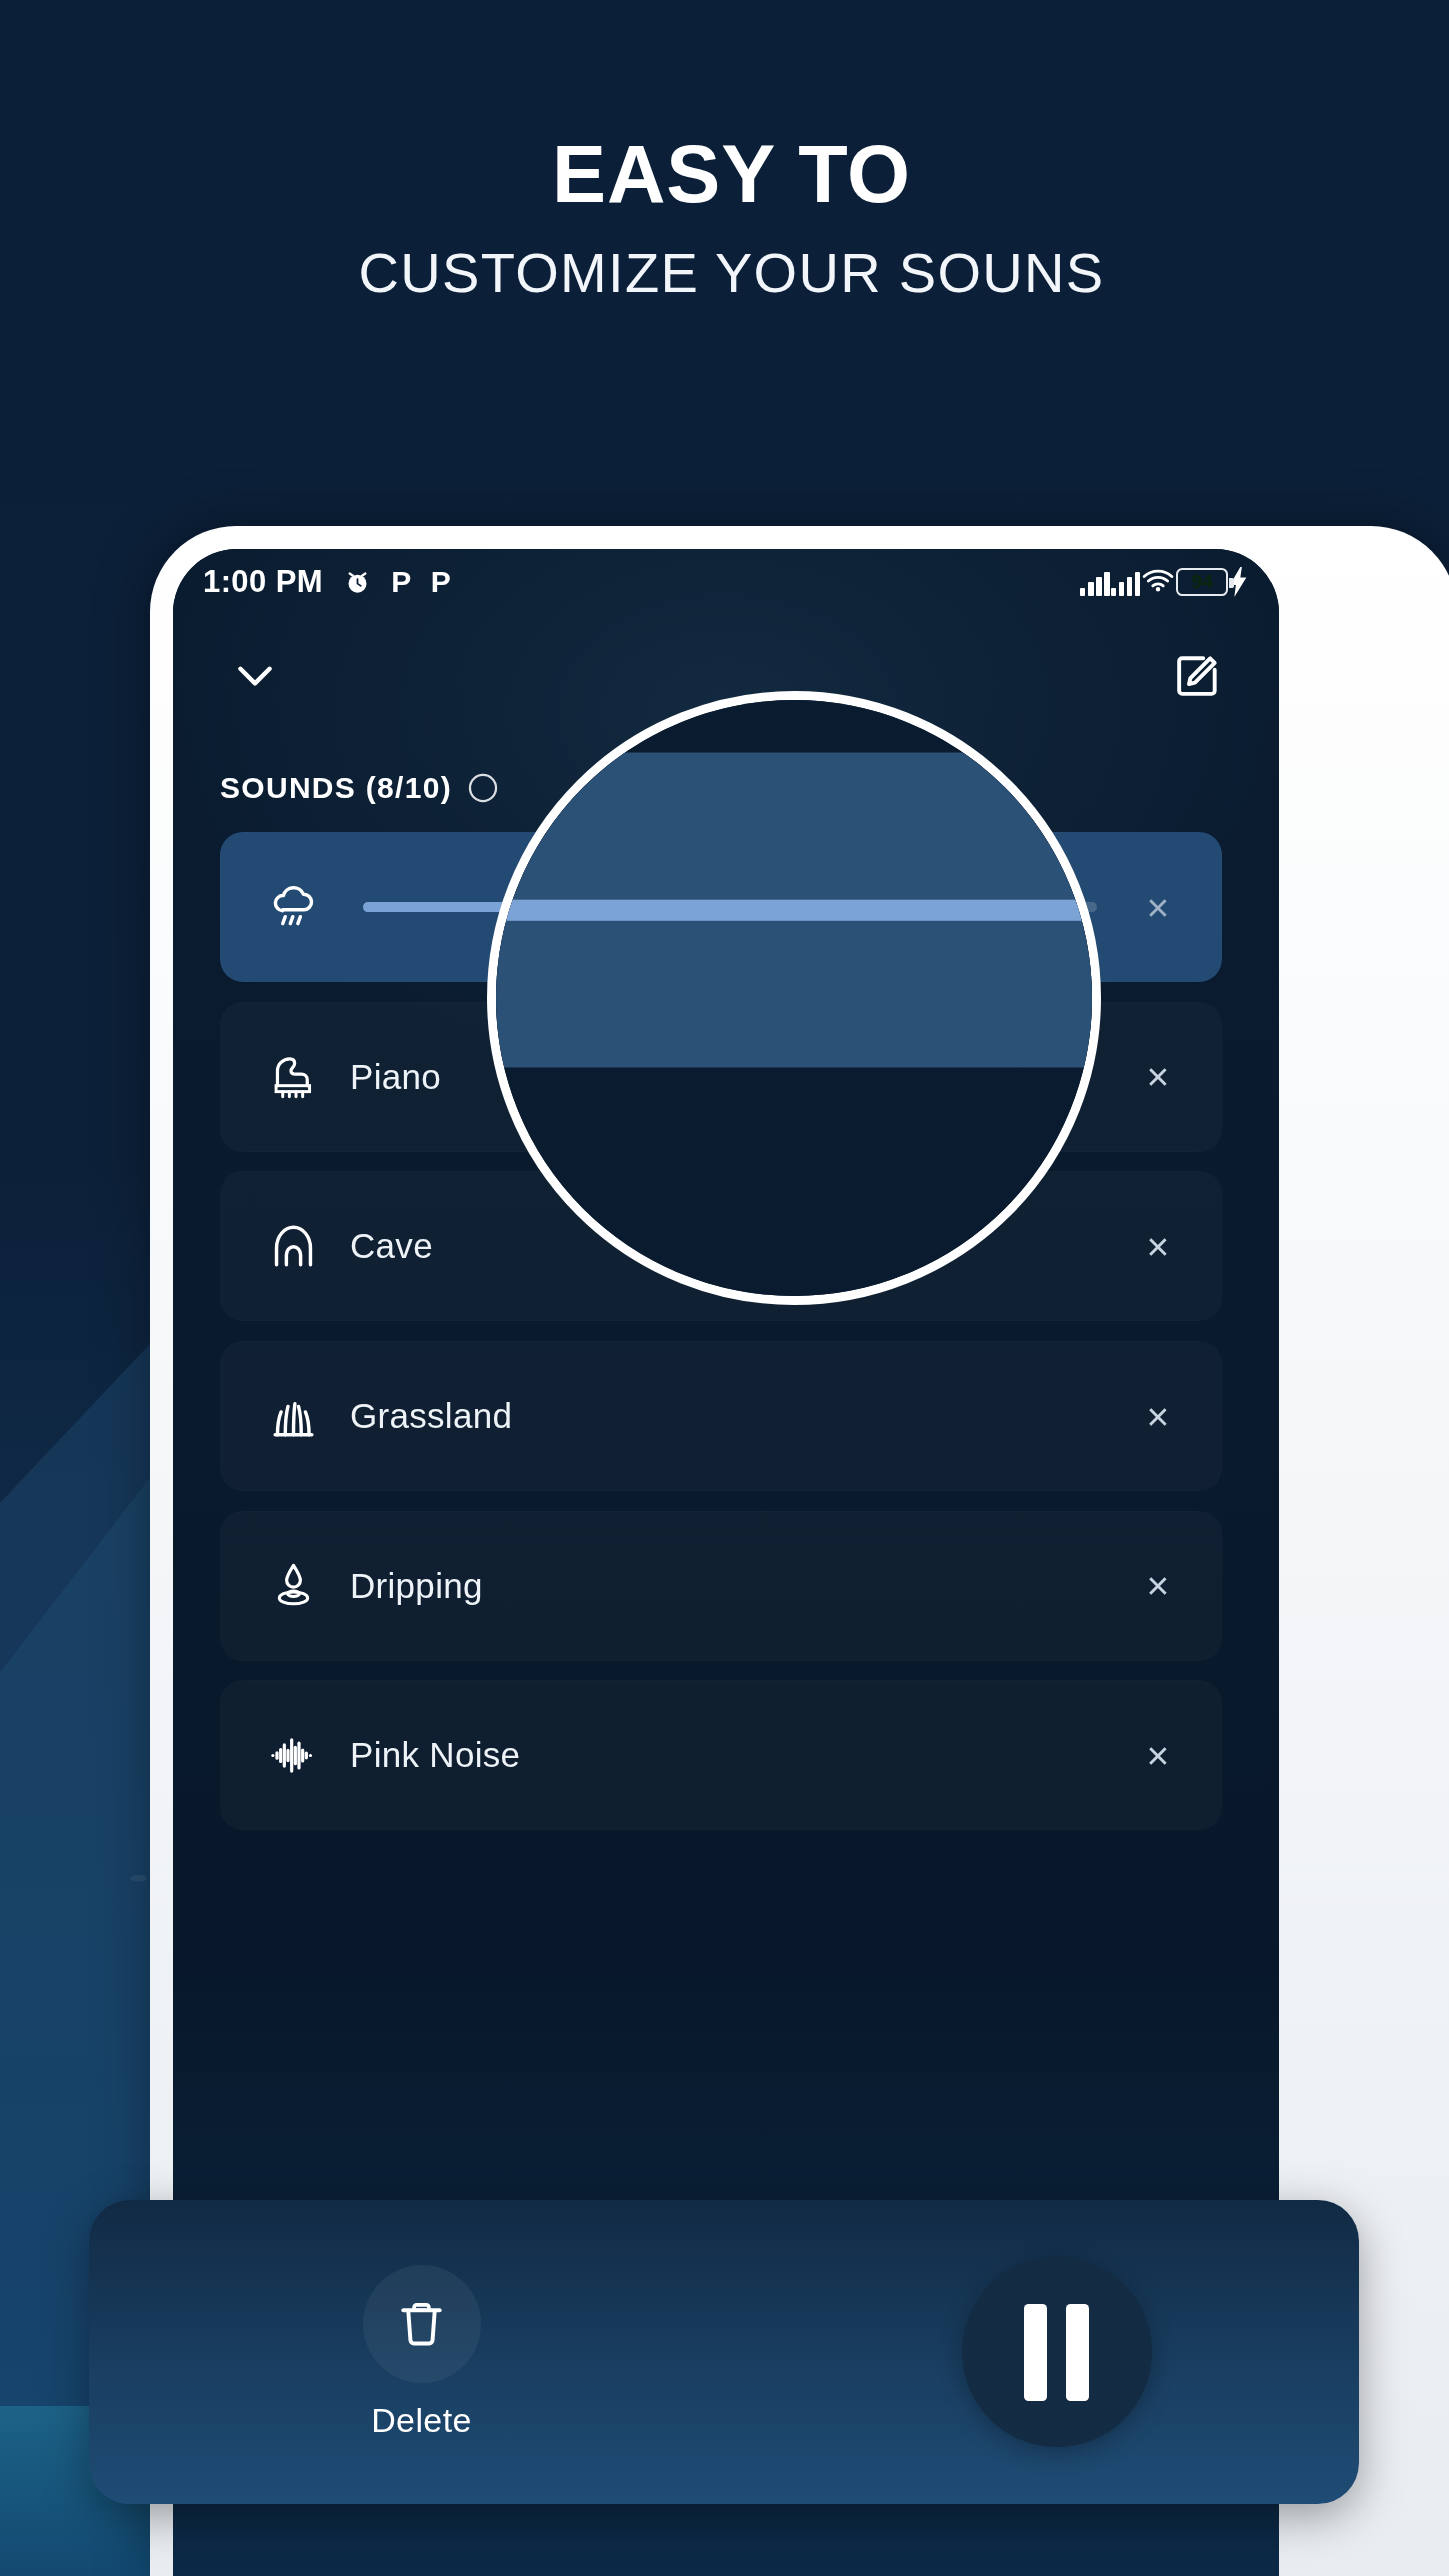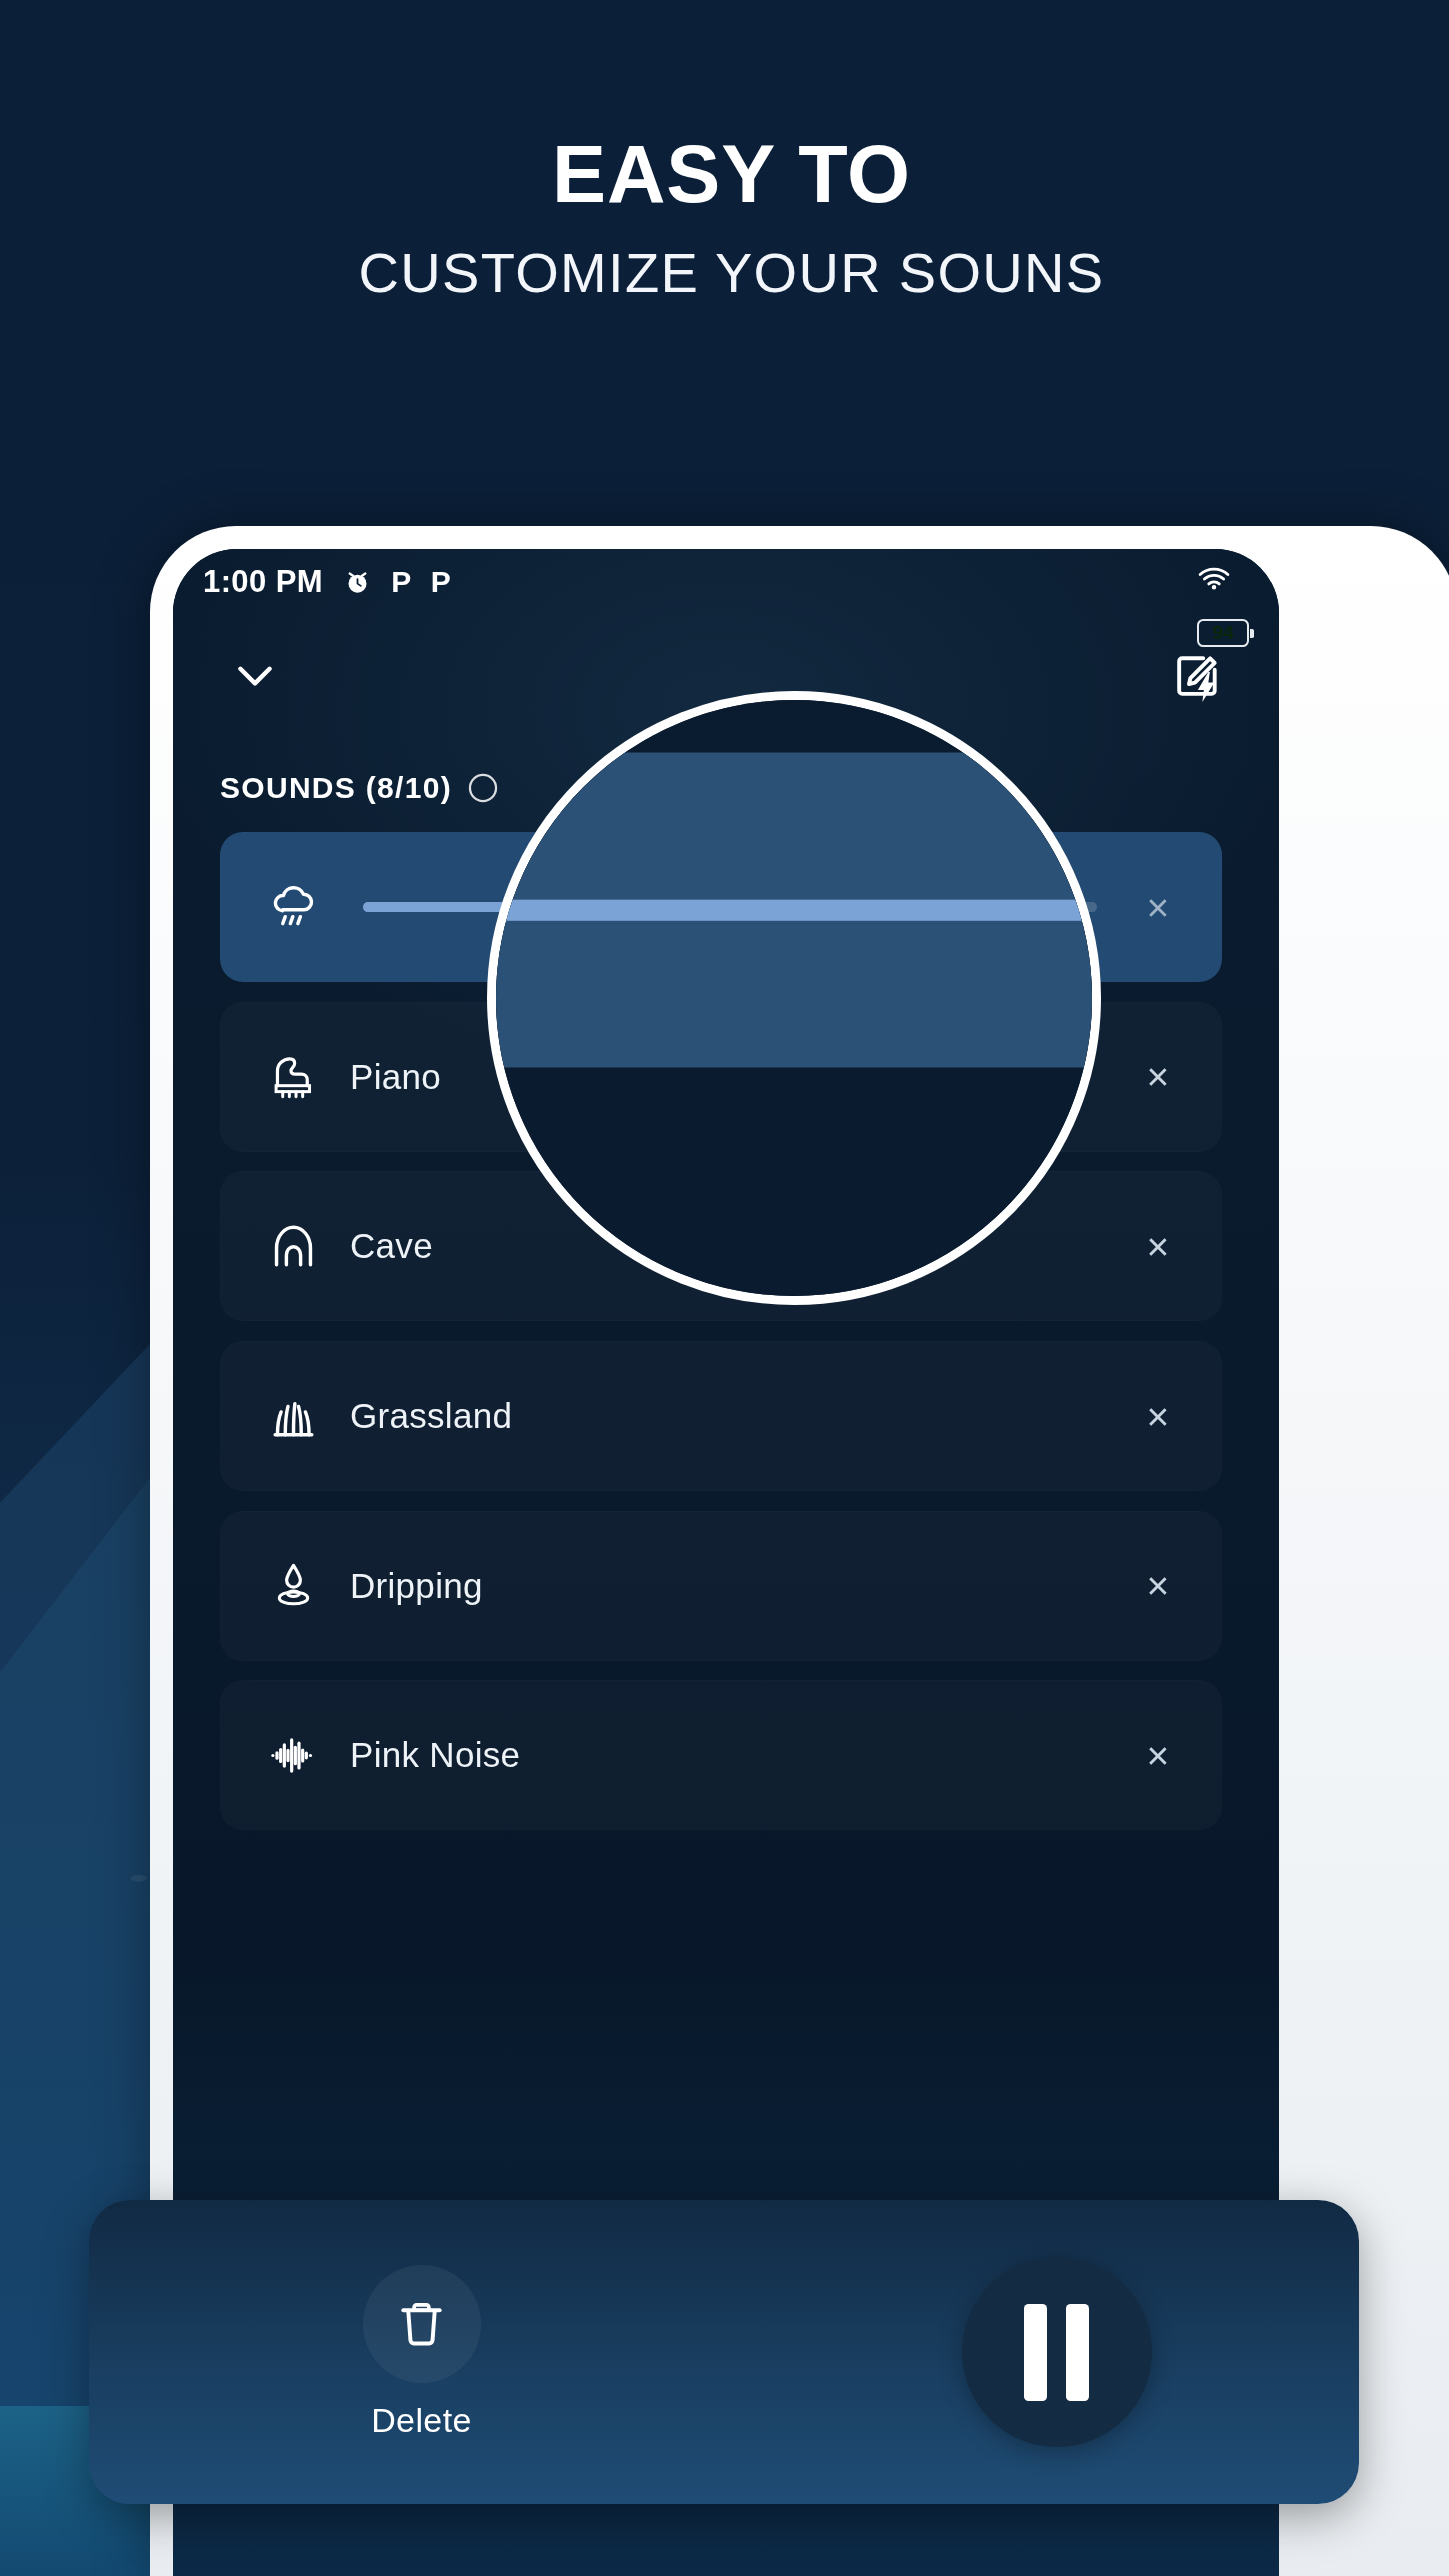--- a/index.html
+++ b/index.html
@@ -49,21 +49,21 @@
 
   
   .statusbar{
     position:absolute;left:0;top:0;width:1106px;height:66px;
     display:flex;align-items:center;z-index:3;
     padding:0 30px;box-sizing:border-box;color:#fff;
   }
   .sb-time{font-size:31px;font-weight:700;letter-spacing:0.4px;}
   .sb-left-icons{display:flex;align-items:center;gap:19.7px;margin-left:21.5px;}
   .sb-p{font-size:30px;font-weight:700;line-height:1;}
-  .sb-right{margin-left:auto;display:flex;align-items:flex-start;gap:25px;flex-direction:column;}
+  .sb-right{margin-left:auto;display:flex;align-items:center;gap:1px;}
   .bars{display:flex;align-items:flex-end;gap:2.7px;height:27px;}
   .bars i{display:block;width:5.4px;background:#fff;border-radius:0.9px;}
   .bars i:nth-child(1){height:8px}
   .bars i:nth-child(2){height:13.4px}
   .bars i:nth-child(3){height:19px}
   .bars i:nth-child(4){height:24px}
   .batt{
     width:52px;height:28px;border:2.7px solid #e6ebf0;border-radius:6.3px;
     display:flex;align-items:center;justify-content:center;position:relative;
     box-sizing:border-box;

